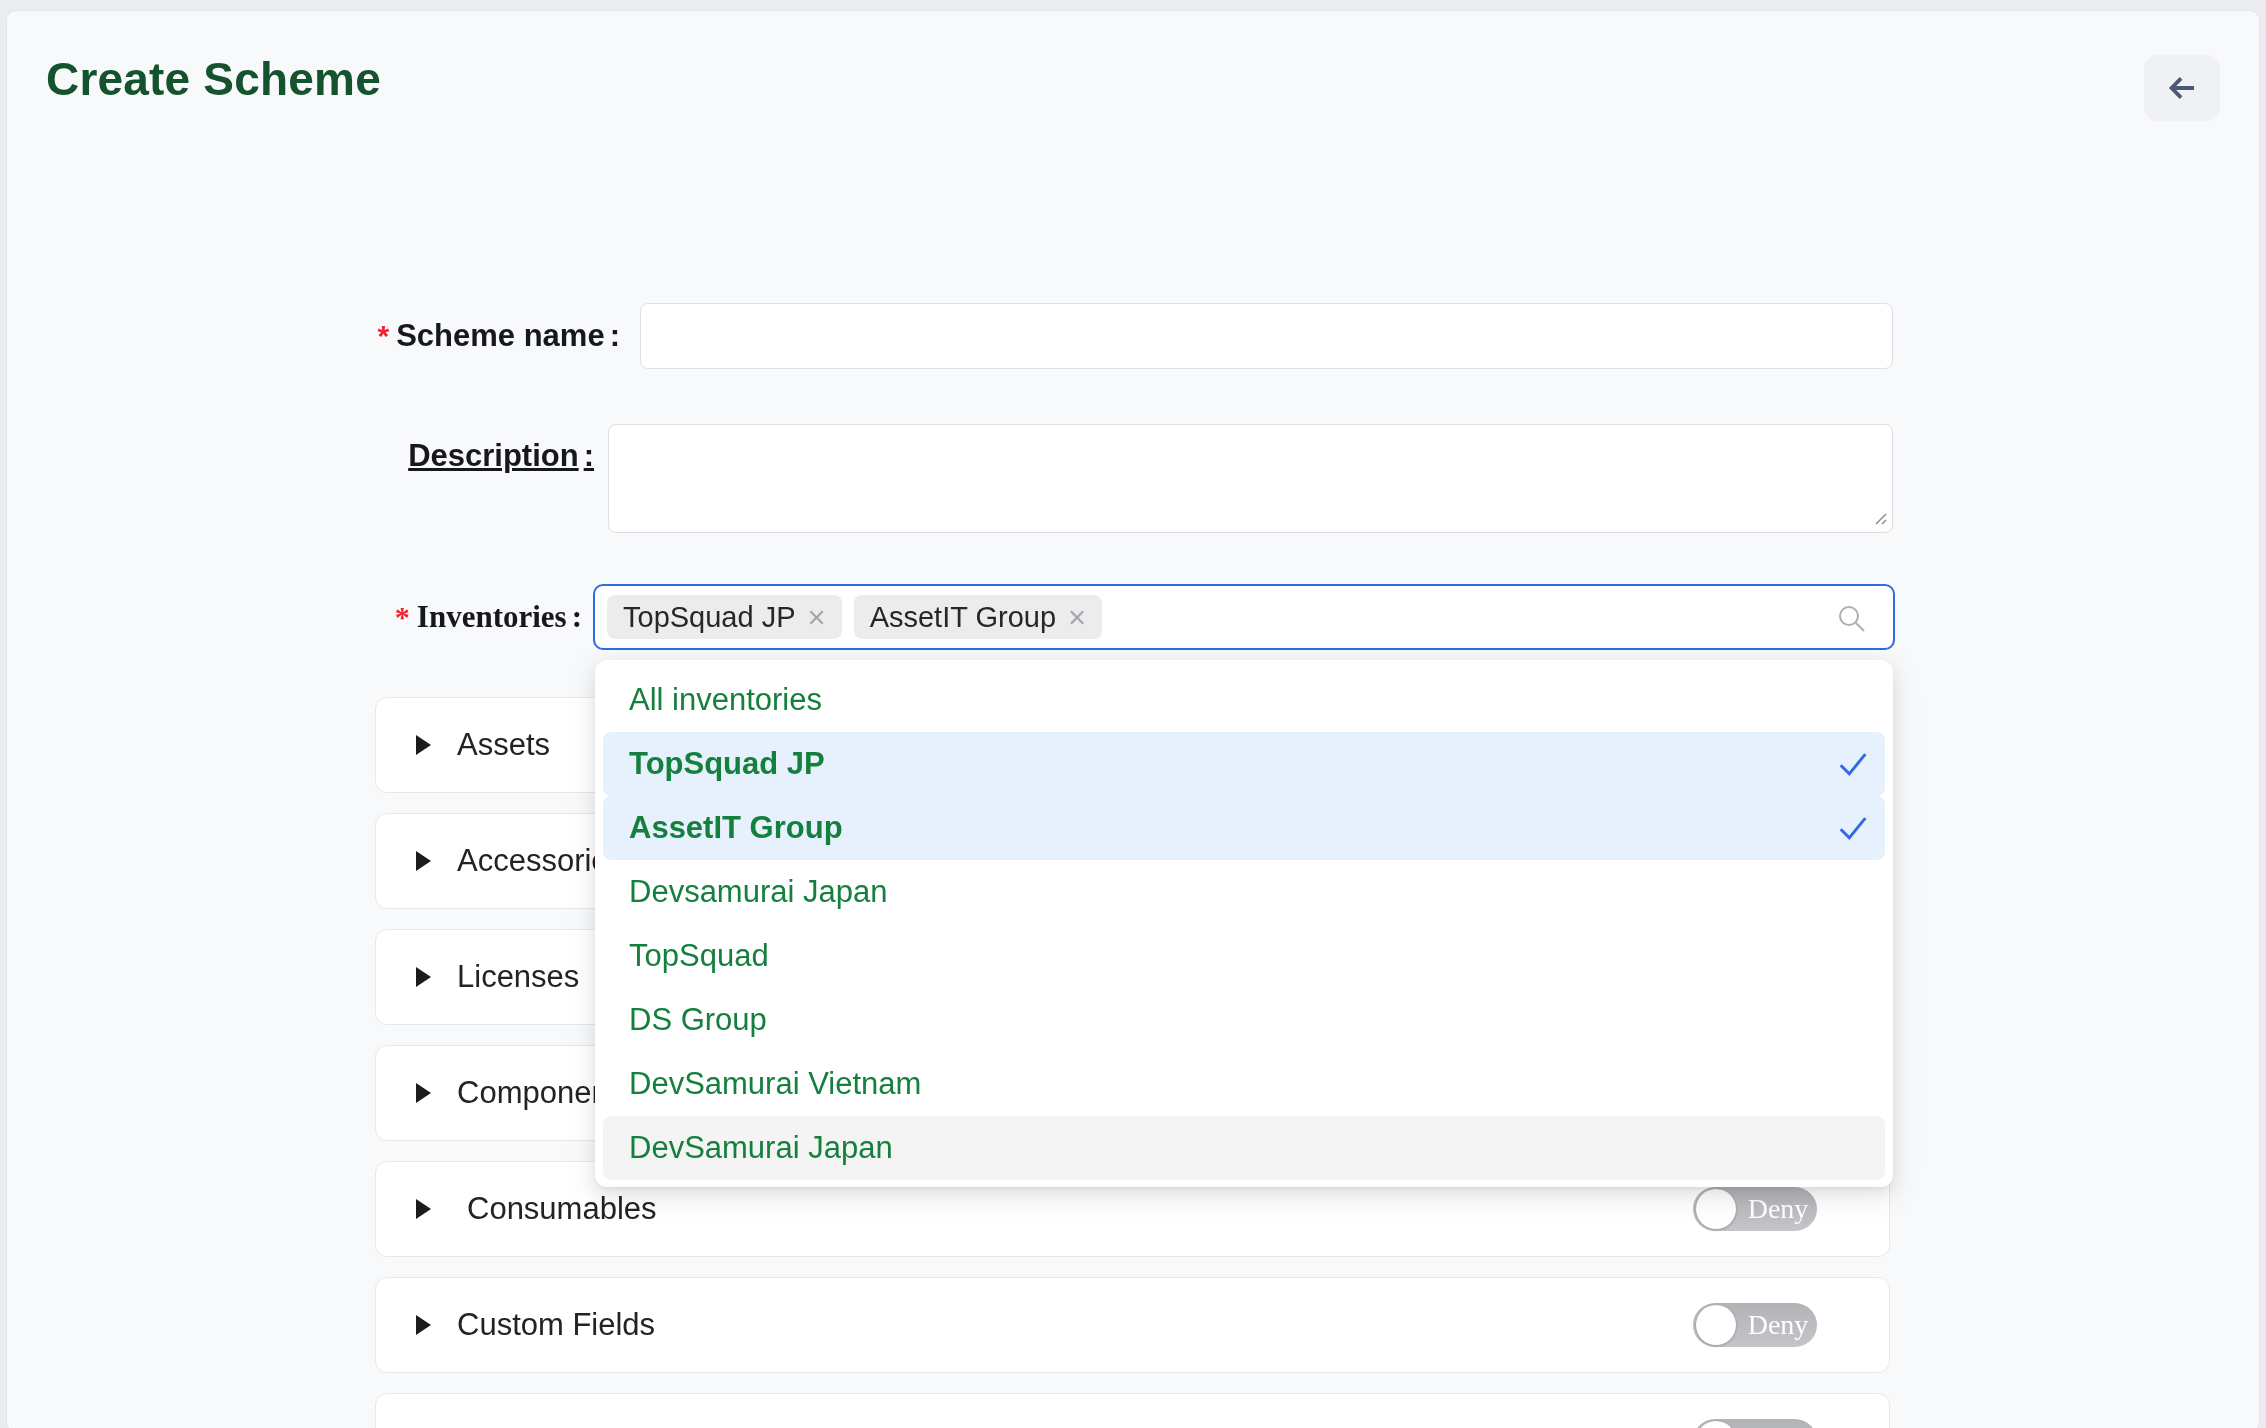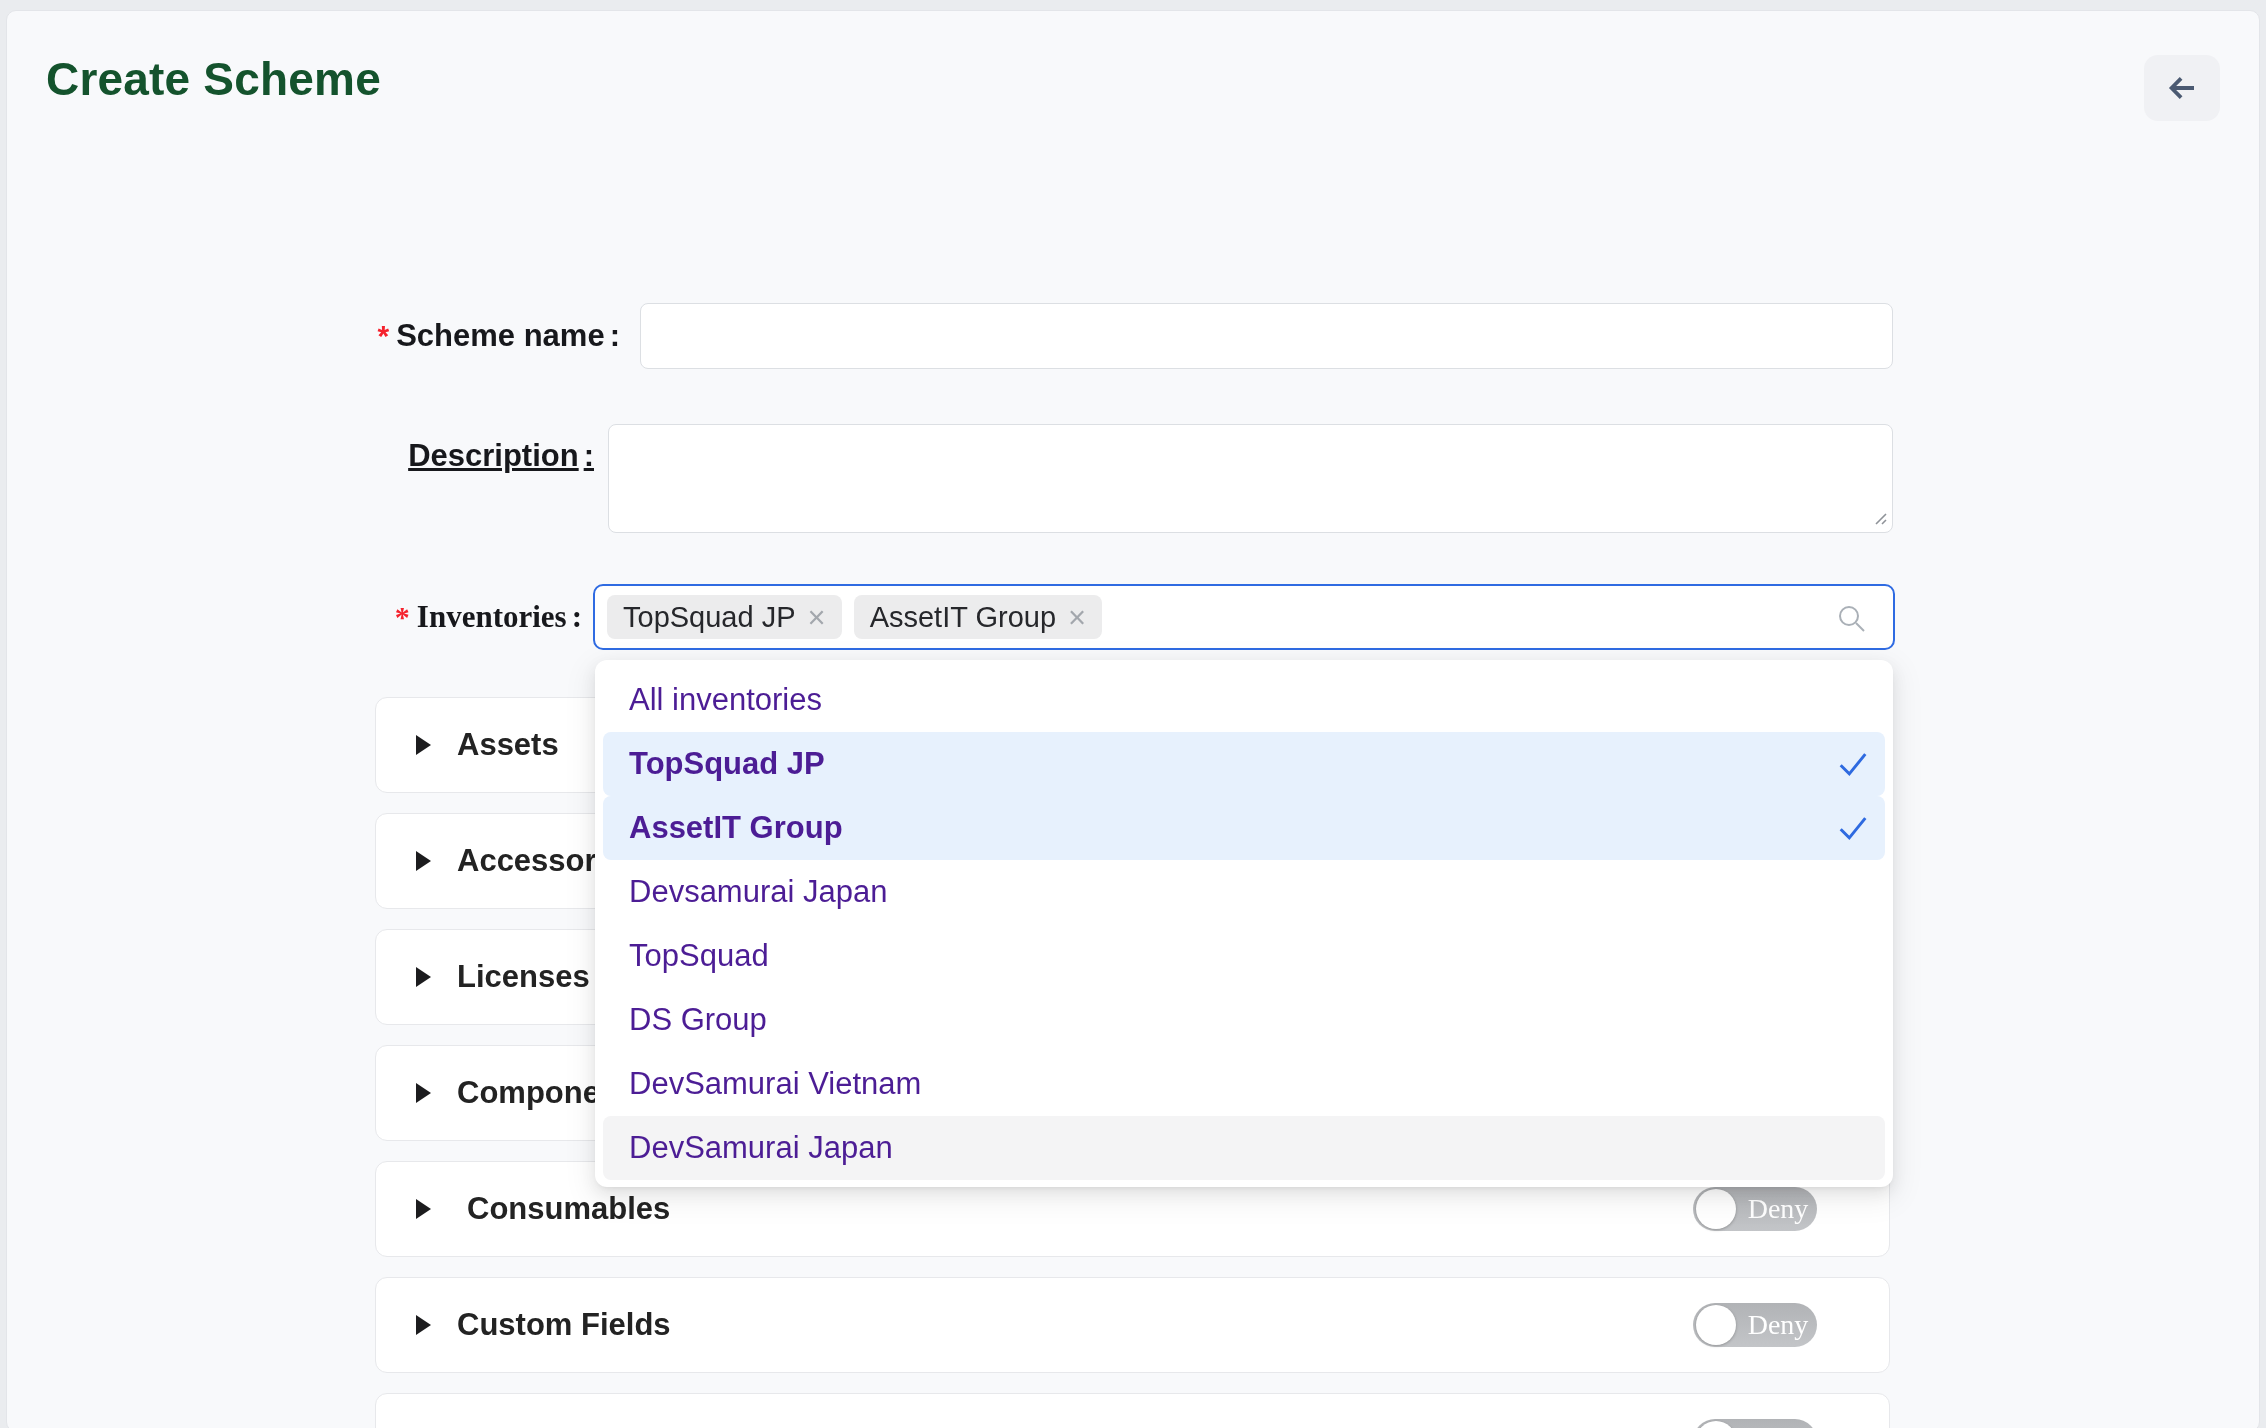--- a/index.html
+++ b/index.html
@@ -80,21 +80,21 @@
     position: absolute; left: 595px; top: 660px;
     width: 1298px; height: 527px;
     background: #fff; border-radius: 12px; padding: 8px;
     box-shadow: 0 6px 16px rgba(0,0,0,.08), 0 3px 6px -4px rgba(0,0,0,.12), 0 9px 28px 8px rgba(0,0,0,.05);
     z-index: 10;
   }
   .option {
     height: 64px; border-radius: 8px;
     display: flex; align-items: center;
     padding: 0 16px 0 26px;
-    font-size: 31px; color: #4c1d95; cursor: pointer;
+    font-size: 31px; color: #15803d; cursor: pointer;
   }
   .option.selected { background: #e7f1fd; font-weight: 700; }
   .option.hover    { background: #f4f4f5; }
   .check-icon { margin-left: auto; }
 
   
   .section-card {
     position: absolute; left: 375px; width: 1515px; height: 96px;
     background: #fff; border: 1.5px solid #e7e8eb; border-radius: 12px;
     display: flex; align-items: center; padding: 0 72px 0 40px;
@@ -103,21 +103,21 @@
   .card-0 { top: 697px; }  .card-1 { top: 813px; }
   .card-2 { top: 929px; }  .card-3 { top: 1045px; }
   .card-4 { top: 1161px; gap: 10px; } .card-5 { top: 1277px; }
   .card-6 { top: 1393px; }
   .caret {
     width: 0; height: 0; flex: 0 0 auto;
     border-left: 15px solid #1c1c1e;
     border-top: 10px solid transparent;
     border-bottom: 10px solid transparent;
   }
-  .section-title { margin-left: 26px; font-size: 31px; font-weight: 700; color: #232323; white-space: nowrap; }
+  .section-title { margin-left: 26px; font-size: 31px; font-weight: 400; color: #232323; white-space: nowrap; }
   .toggle {
     margin-left: auto; position: relative; flex: 0 0 auto;
     width: 124px; height: 44px; border-radius: 22px;
     background: linear-gradient(#b1b3b6, #c3c5c8);
     cursor: pointer;
     font-family: Liberation Serif, serif;
   }
   .toggle-knob {
     position: absolute; left: 3px; top: 2px;
     width: 40px; height: 40px; border-radius: 50%;

